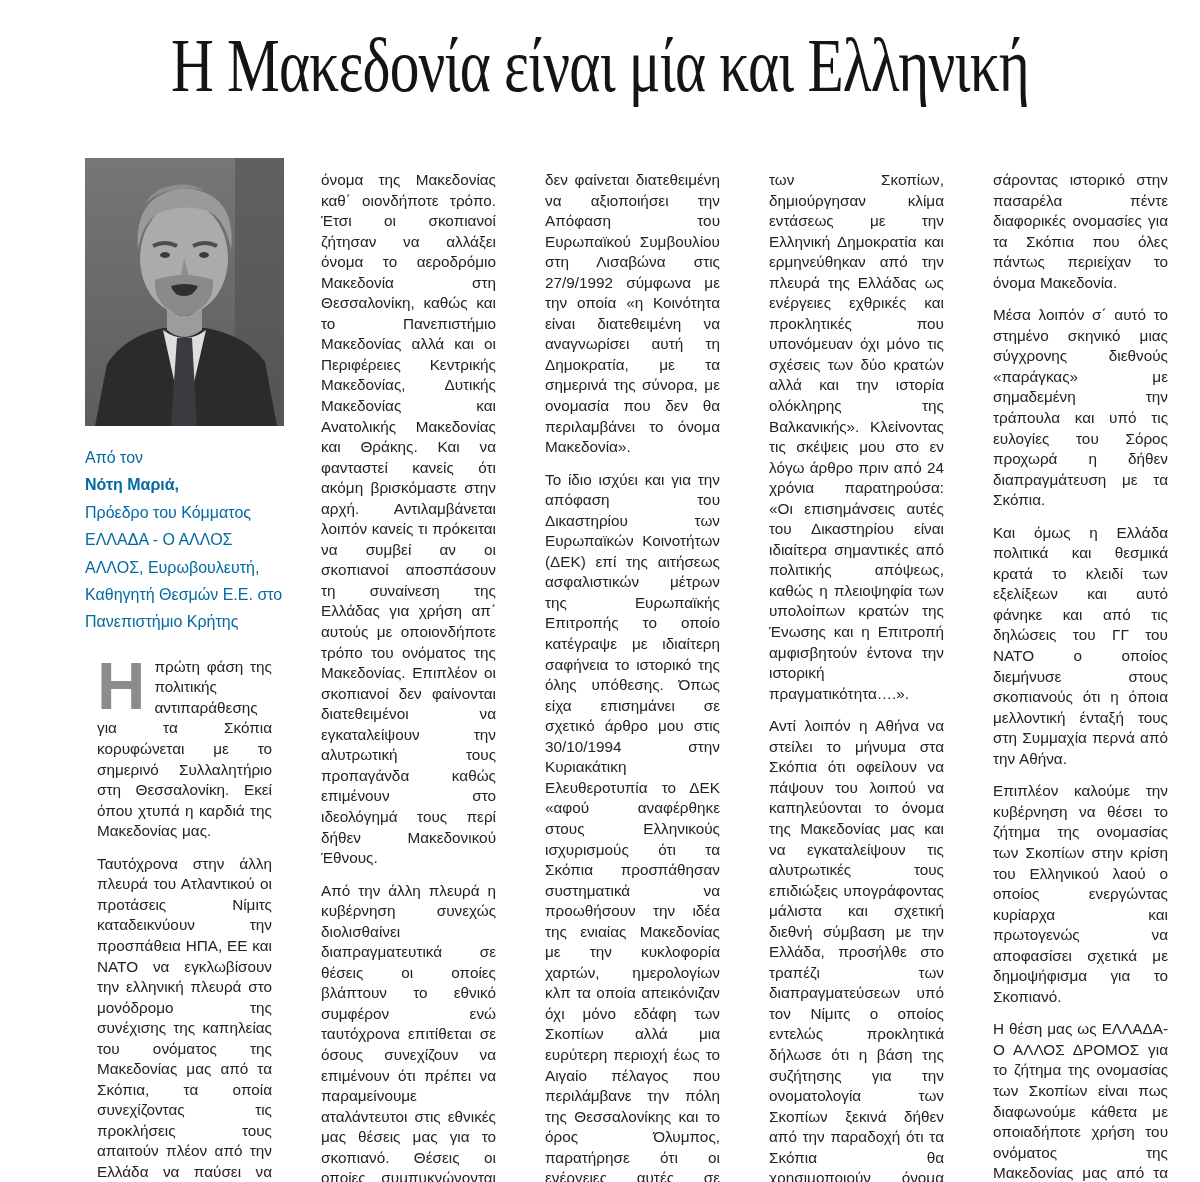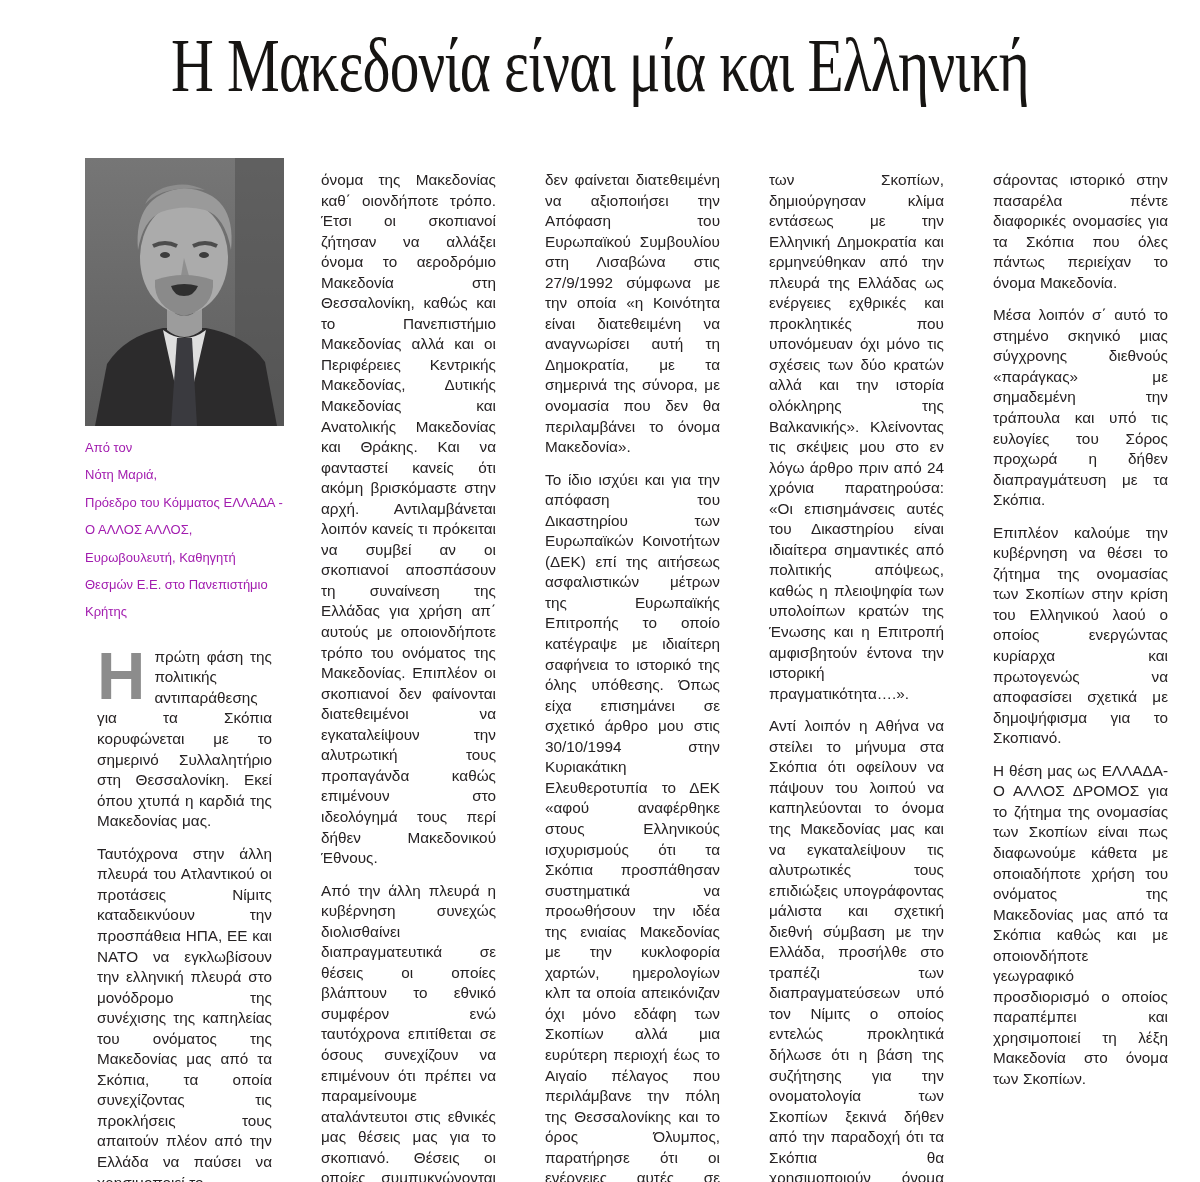--- a/index.html
+++ b/index.html
@@ -14,22 +14,22 @@
     transform:scaleX(0.78);transform-origin:50% 50%;letter-spacing:-1px;color:#161412;
   }
   .content{
     position:absolute;left:85px;top:158px;width:1096px;height:1024px;
     display:flex;gap:25px;overflow:hidden;
   }
   .col{flex:0 0 199px;width:199px;}
   .photo{
     width:199px;height:268px;overflow:hidden;background:#6b6b6b;
   }
-  .byline{margin-top:8px;font-size:13px;line-height:27.4px;color:#a21caf;}
-  .byline .author{font-weight:normal;}
+  .byline{margin-top:18px;font-size:16px;line-height:27.4px;color:#0369a1;}
+  .byline .author{font-weight:bold;}
   .body-text p{
     margin:12px;padding:0;text-align:justify;font-size:15.3px;line-height:20.55px;
     hyphens:auto;-webkit-hyphens:auto;word-spacing:0.4px;color:#262223;
   }
   .col1-body{margin-top:21px;}
   .dropcap{
     float:left;font-size:67px;line-height:52px;font-weight:bold;
     color:#8c8c8c;margin:3px 9px 0 0;font-family:"Liberation Sans",sans-serif;
   }
 </style>
@@ -107,18 +107,19 @@
     <div class="body-text">
         <p>των Σκοπίων, δημιούργησαν κλίμα εντάσεως με την Ελληνική Δημοκρατία και ερμηνεύθηκαν από την πλευρά της Ελλάδας ως ενέργειες εχθρικές και προκλητικές που υπονόμευαν όχι μόνο τις σχέσεις των δύο κρατών αλλά και την ιστορία ολόκληρης της Βαλκανικής». Κλείνοντας τις σκέψεις μου στο εν λόγω άρθρο πριν από 24 χρόνια παρατηρούσα: «Οι επισημάνσεις αυτές του Δικαστηρίου είναι ιδιαίτερα σημαντικές από πολιτικής απόψεως, καθώς η πλειοψηφία των υπολοίπων κρατών της Ένωσης και η Επιτροπή αμφισβητούν έντονα την ιστορική πραγματικότητα….».</p>
         <p>Αντί λοιπόν η Αθήνα να στείλει το μήνυμα στα Σκόπια ότι οφείλουν να πάψουν του λοιπού να καπηλεύονται το όνομα της Μακεδονίας μας και να εγκαταλείψουν τις αλυτρωτικές τους επιδιώξεις υπογράφοντας  μάλιστα και σχετική διεθνή σύμβαση με την Ελλάδα, προσήλθε  στο τραπέζι των διαπραγματεύσεων υπό τον Νίμιτς  ο οποίος εντελώς προκλητικά δήλωσε ότι η βάση της συζήτησης για την ονοματολογία των Σκοπίων  ξεκινά  δήθεν από την παραδοχή ότι τα Σκόπια θα χρησιμοποιούν όνομα που σε κάθε περίπτωση  θα  περιλαμβάνει τη λέξη Μακεδονία, λαν-</p>
       </div>
   </div>
 
   <div class="col">
     <div class="body-text">
         <p>σάροντας ιστορικό στην πασαρέλα πέντε διαφορικές ονομασίες για τα Σκόπια που όλες πάντως περιείχαν το όνομα Μακεδονία.</p>
         <p>Μέσα λοιπόν σ΄ αυτό το στημένο  σκηνικό  μιας σύγχρονης διεθνούς «παράγκας» με σημαδεμένη την τράπουλα και υπό τις ευλογίες του Σόρος προχωρά η δήθεν διαπραγμάτευση με τα Σκόπια.</p>
+        <p>Και όμως η Ελλάδα πολιτικά και θεσμικά κρατά το κλειδί των εξελίξεων και αυτό φάνηκε και από τις δηλώσεις του ΓΓ του ΝΑΤΟ ο οποίος διεμήνυσε στους σκοπιανούς ότι η όποια μελλοντική ένταξή τους στη Συμμαχία περνά από την Αθήνα.</p>
         <p>Επιπλέον καλούμε την κυβέρνηση  να θέσει το ζήτημα της ονομασίας των Σκοπίων στην κρίση του Ελληνικού λαού ο οποίος ενεργώντας κυρίαρχα και πρωτογενώς να αποφασίσει σχετικά με δημοψήφισμα για το Σκοπιανό.</p>
         <p>Η θέση μας ως ΕΛΛΑΔΑ-Ο ΑΛΛΟΣ ΔΡΟΜΟΣ για το ζήτημα της ονομασίας των Σκοπίων είναι πως διαφωνούμε κάθετα με οποιαδήποτε χρήση του ονόματος της Μακεδονίας μας από τα Σκόπια καθώς και με οποιονδήποτε γεωγραφικό προσδιορισμό ο οποίος παραπέμπει και χρησιμοποιεί τη λέξη Μακεδονία στο όνομα των Σκοπίων.</p>
       </div>
   </div>
 
 </div>
 
 </body></html>

